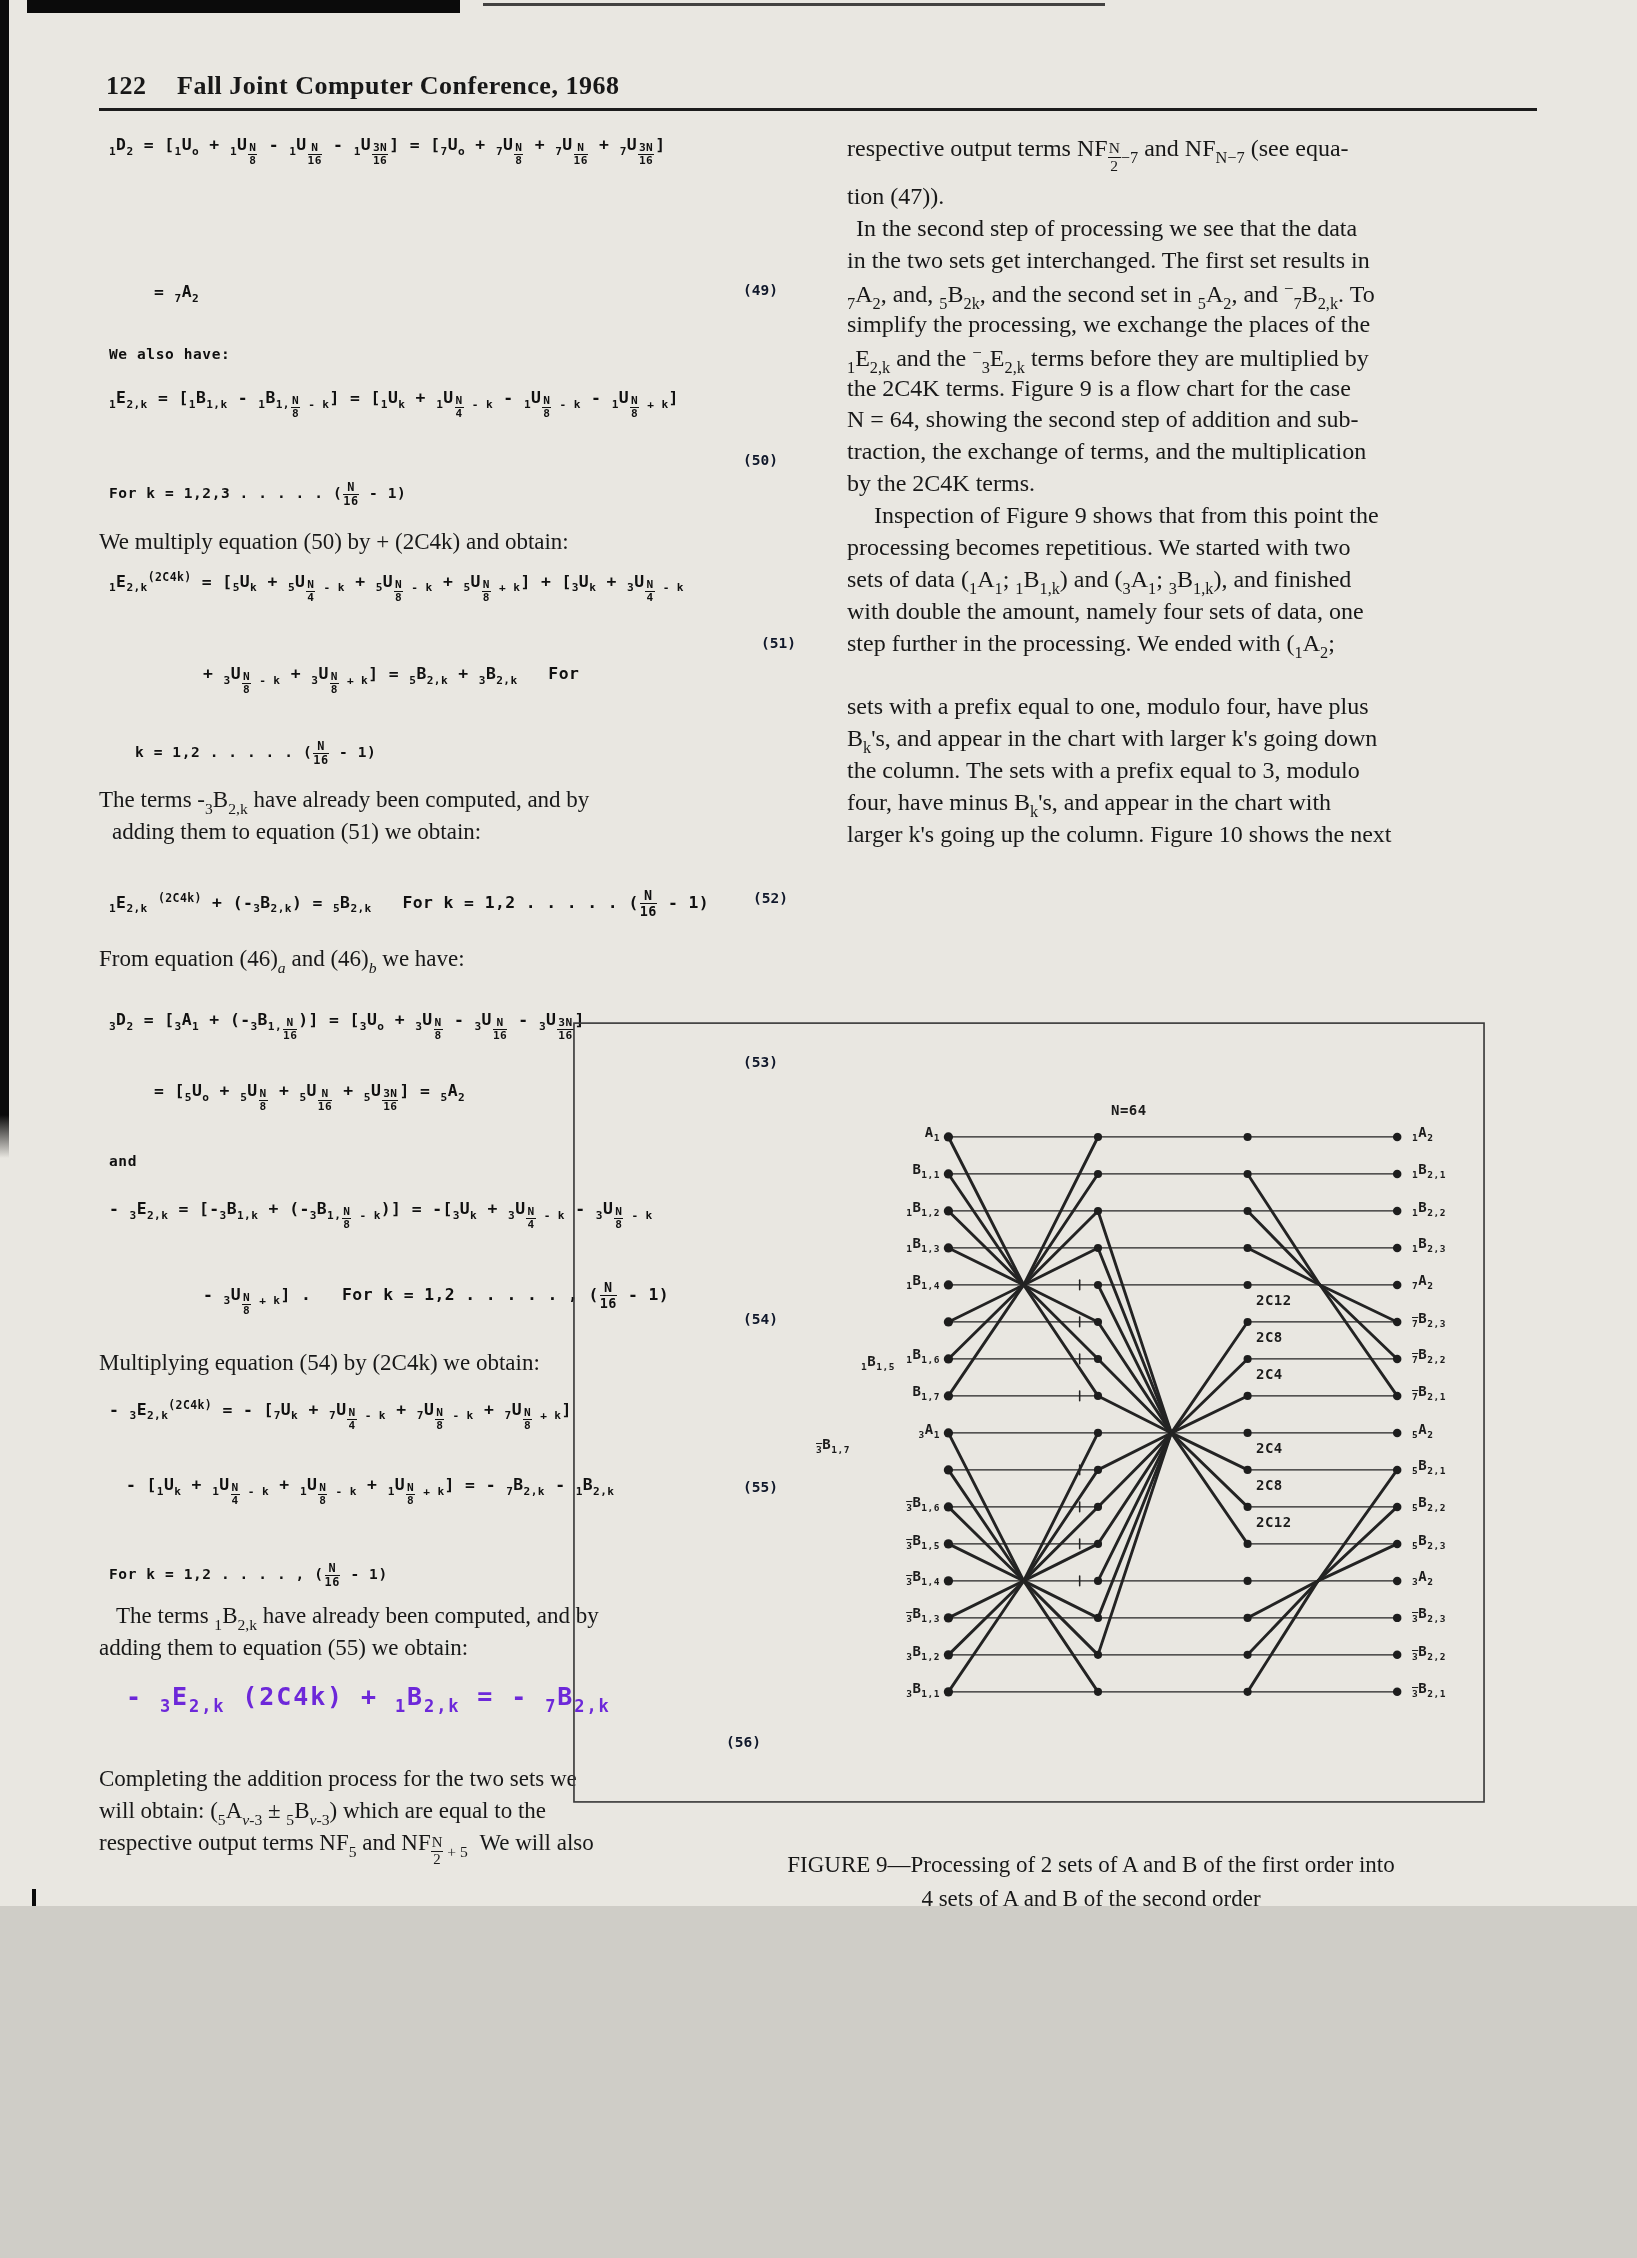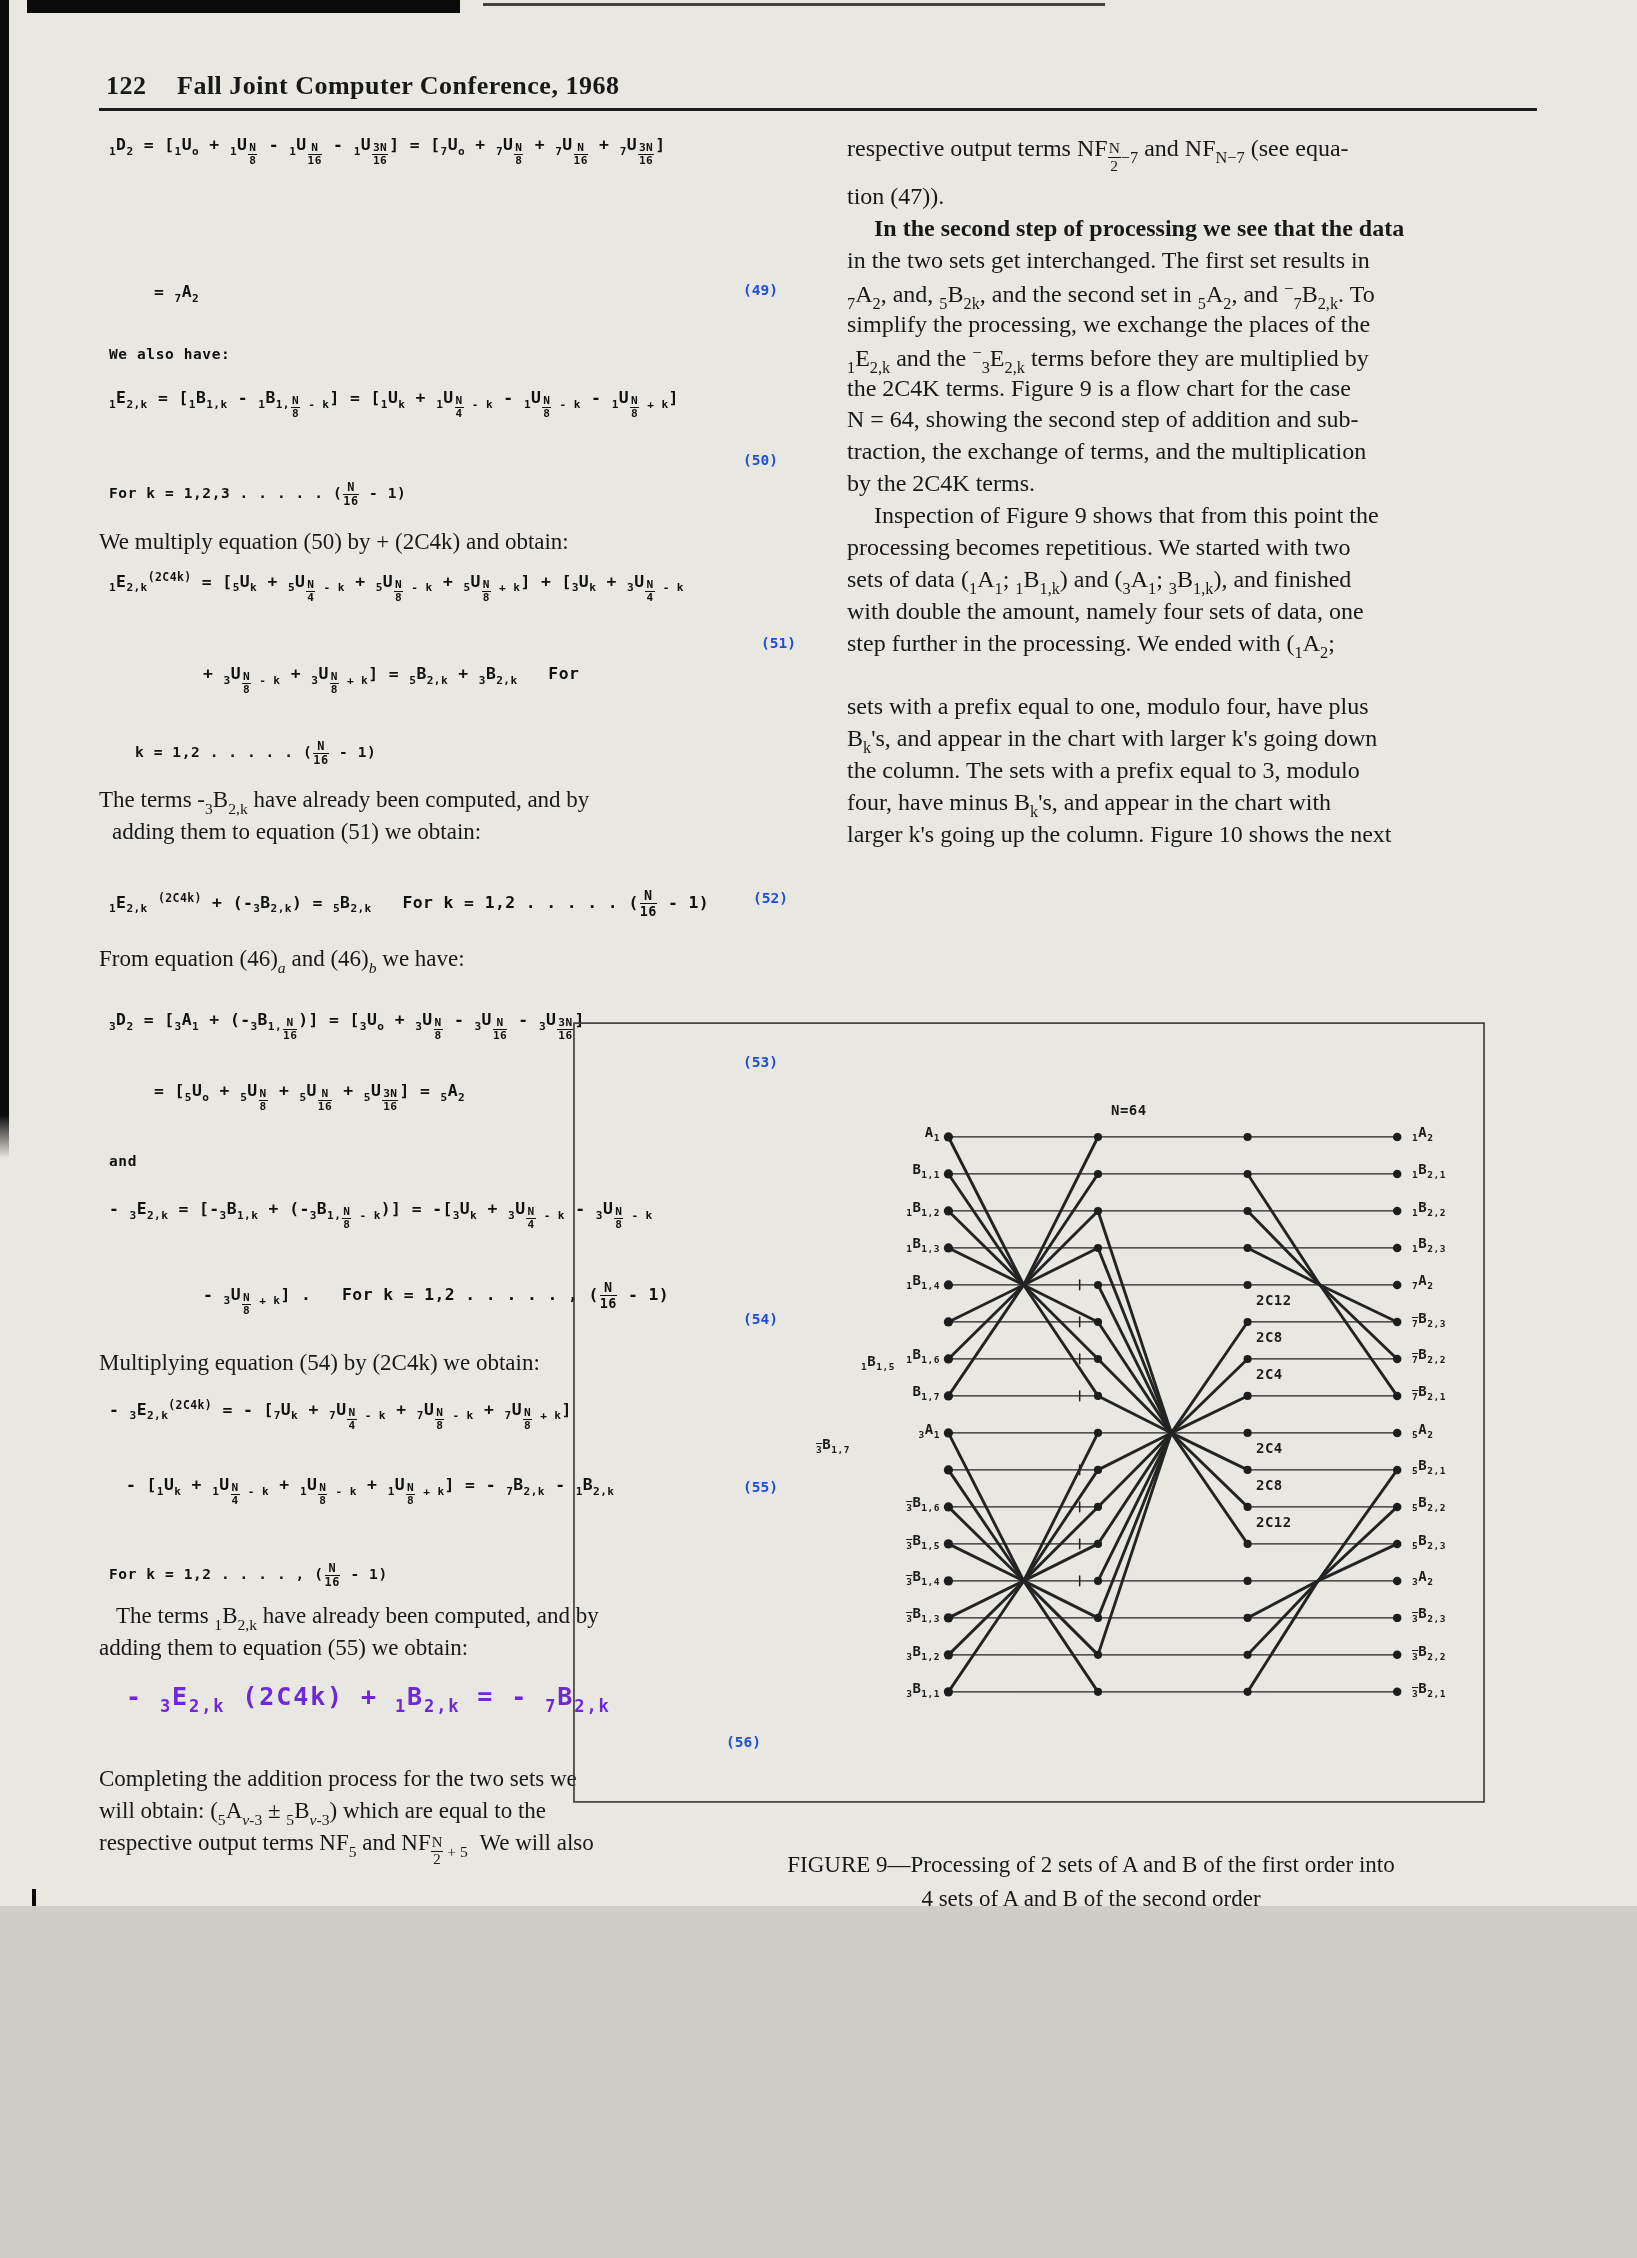--- a/index.html
+++ b/index.html
@@ -5,21 +5,21 @@
   html,body{margin:0;padding:0;background:#cfcdc7;}
   #page{position:relative;width:1638px;height:1906px;background:#e9e7e1;
         font-family:"Liberation Serif",serif;color:#181818;overflow:hidden;}
   .abs{position:absolute;white-space:nowrap;}
   .serif{font-size:23px;line-height:31px;}
   .rline{font-size:24px;}
   .indent{padding-left:27px;}
   .eq{font-family:"DejaVu Sans Mono",monospace;font-weight:bold;font-size:16.4px;color:#101010;letter-spacing:0.4px;}
   .eqbig{font-family:"DejaVu Sans Mono",monospace;font-weight:bold;font-size:25px;color:#6d28d9;letter-spacing:1.9px;}
   .eqsm{font-family:"DejaVu Sans Mono",monospace;font-weight:bold;font-size:14.5px;color:#101010;letter-spacing:0.6px;}
-  .eqnum{font-family:"DejaVu Sans Mono",monospace;font-weight:bold;font-size:14.5px;color:#1d4ed8;}
+  .eqnum{font-family:"DejaVu Sans Mono",monospace;font-weight:bold;font-size:14.5px;color:#0f172a;}
   sub{font-size:.68em;vertical-align:-.42em;}
   sup{font-size:.7em;vertical-align:.48em;}
   .sf{display:inline-block;vertical-align:-1.3em;font-size:.68em;text-align:center;line-height:1.12;margin:0 1px;}
   .sf .nu{display:block;border-bottom:1.5px solid currentColor;padding:0 1px;}
   .sf .de{display:block;}
   .f{display:inline-block;vertical-align:-.62em;font-size:.82em;text-align:center;line-height:1.12;margin:0 1px;}
   .f .nu{display:block;border-bottom:1.5px solid currentColor;padding:0 1px;}
   .f .de{display:block;}
   .f2{display:inline-block;vertical-align:-.5em;font-size:.95em;text-align:center;line-height:1.05;}
   .f2 .nu{display:block;border-bottom:1.2px solid currentColor;padding:0 1px;}
@@ -96,21 +96,21 @@
   <div class="abs eqbig" style="left:126px;top:1682px;">- <sub>3</sub>E<sub>2,k</sub> (2C4k) + <sub>1</sub>B<sub>2,k</sub> = - <sub>7</sub>B<sub>2,k</sub></div>
   <div class="abs eqnum" style="left:726px;top:1734px;">(56)</div>
 
   <div class="abs serif" style="left:99px;top:1763px;">Completing the addition process for the two sets we</div>
   <div class="abs serif" style="left:99px;top:1795px;">will obtain: (<sub>5</sub>A<sub><i>v</i>-3</sub> ± <sub>5</sub>B<sub><i>v</i>-3</sub>) which are equal to the</div>
   <div class="abs serif" style="left:99px;top:1827px;">respective output terms NF<sub>5</sub> and NF<sub><span class="f2"><span class="nu">N</span><span class="de">2</span></span> + 5</sub> &nbsp;We will also</div>
   <div class="abs serif" style="left:99px;top:1879px;margin-top:48px;">obtain &nbsp;<sub>7</sub>A<sub><i>v</i>-3</sub>±(−<sub>7</sub>B<sub><i>v</i>-3</sub>) &nbsp;which &nbsp;are &nbsp;equal &nbsp;to &nbsp;the</div>
 
   <div class="abs rline" style="left:847px;top:135px;">respective output terms NF<sub><span class="f2"><span class="nu">N</span><span class="de">2</span></span>−7</sub> and NF<sub>N−7</sub> (see equa-</div>
   <div class="abs rline" style="left:847px;top:183px;">tion (47)).</div>
-  <div class="abs rline indent" style="left:847px;top:215px;font-weight:bold;">In the second step of processing we see that the data</div>
+  <div class="abs rline indent" style="left:829px;top:215px;">In the second step of processing we see that the data</div>
   <div class="abs rline" style="left:847px;top:247px;">in the two sets get interchanged. The first set results in</div>
   <div class="abs rline" style="left:847px;top:279px;"><sub>7</sub>A<sub>2</sub>, and, <sub>5</sub>B<sub>2k</sub>, and the second set in <sub>5</sub>A<sub>2</sub>, and <sup>−</sup><sub>7</sub>B<sub>2,k</sub>. To</div>
   <div class="abs rline" style="left:847px;top:311px;">simplify the processing, we exchange the places of the</div>
   <div class="abs rline" style="left:847px;top:343px;"><sub>1</sub>E<sub>2,k</sub> and the <sup>−</sup><sub>3</sub>E<sub>2,k</sub> terms before they are multiplied by</div>
   <div class="abs rline" style="left:847px;top:375px;">the 2C4K terms. Figure 9 is a flow chart for the case</div>
   <div class="abs rline" style="left:847px;top:406px;">N = 64, showing the second step of addition and sub-</div>
   <div class="abs rline" style="left:847px;top:438px;">traction, the exchange of terms, and the multiplication</div>
   <div class="abs rline" style="left:847px;top:470px;">by the 2C4K terms.</div>
   <div class="abs rline indent" style="left:847px;top:502px;">Inspection of Figure 9 shows that from this point the</div>
   <div class="abs rline" style="left:847px;top:534px;">processing becomes repetitious. We started with two</div>

